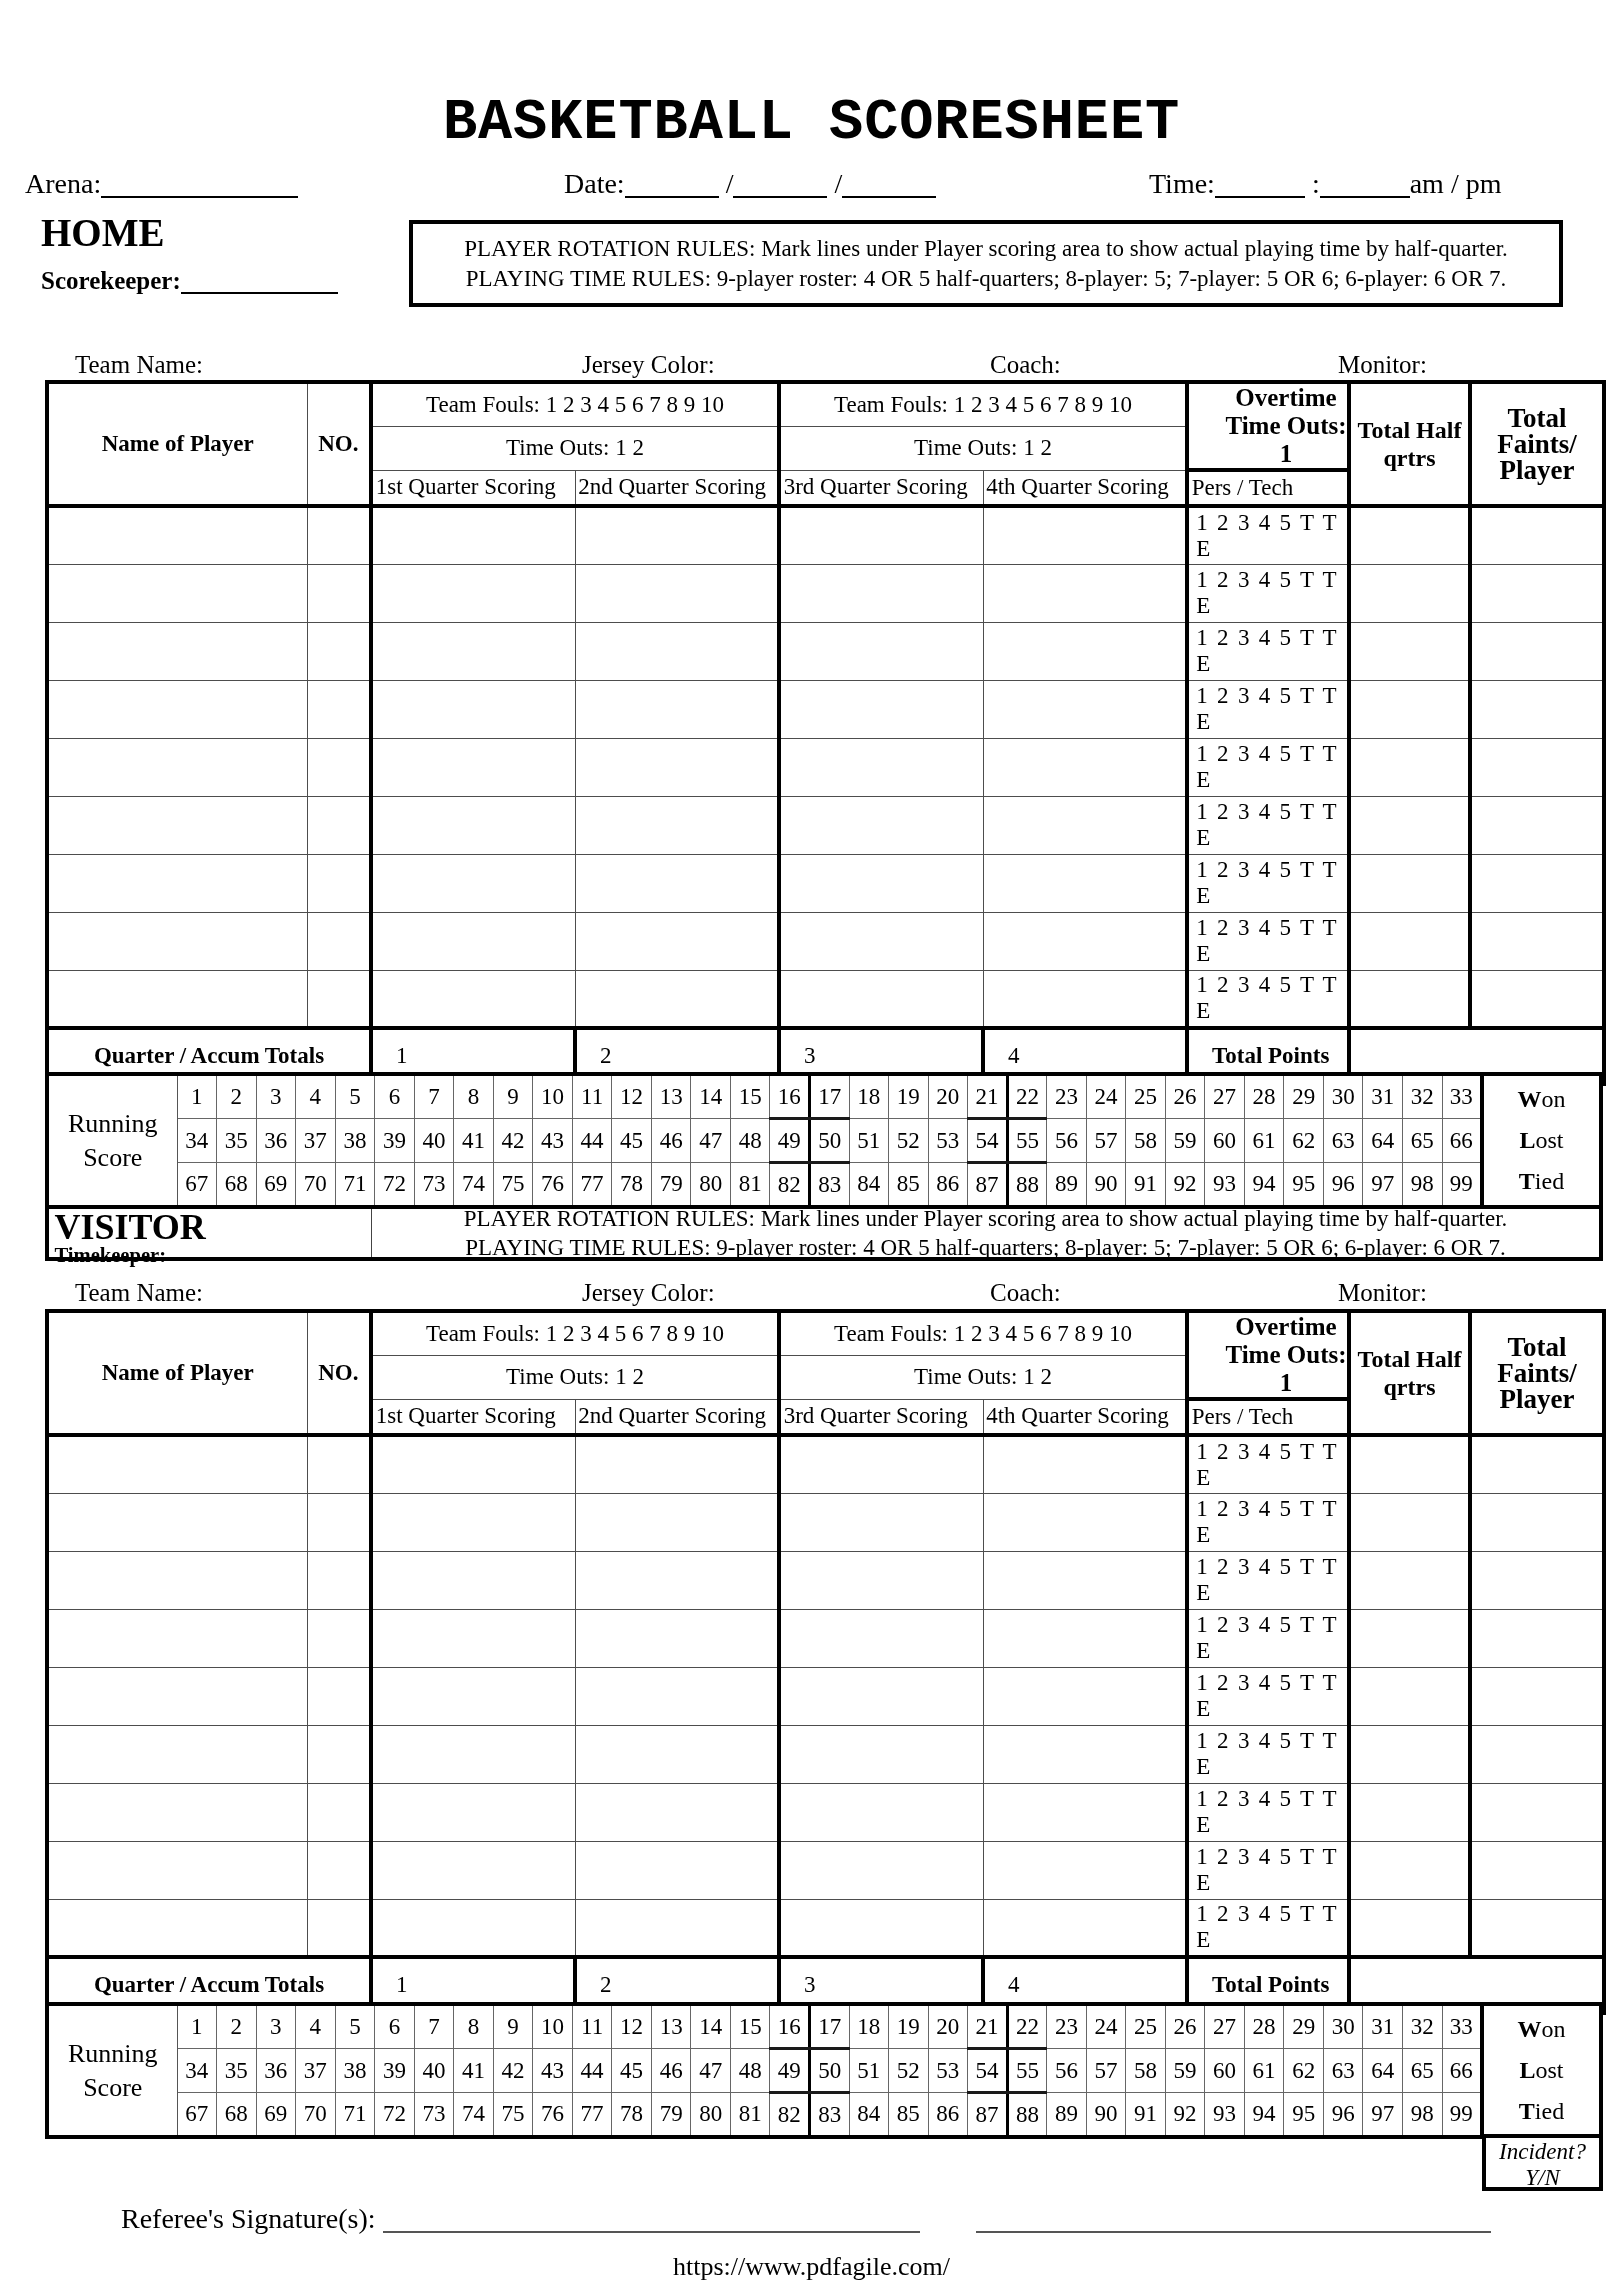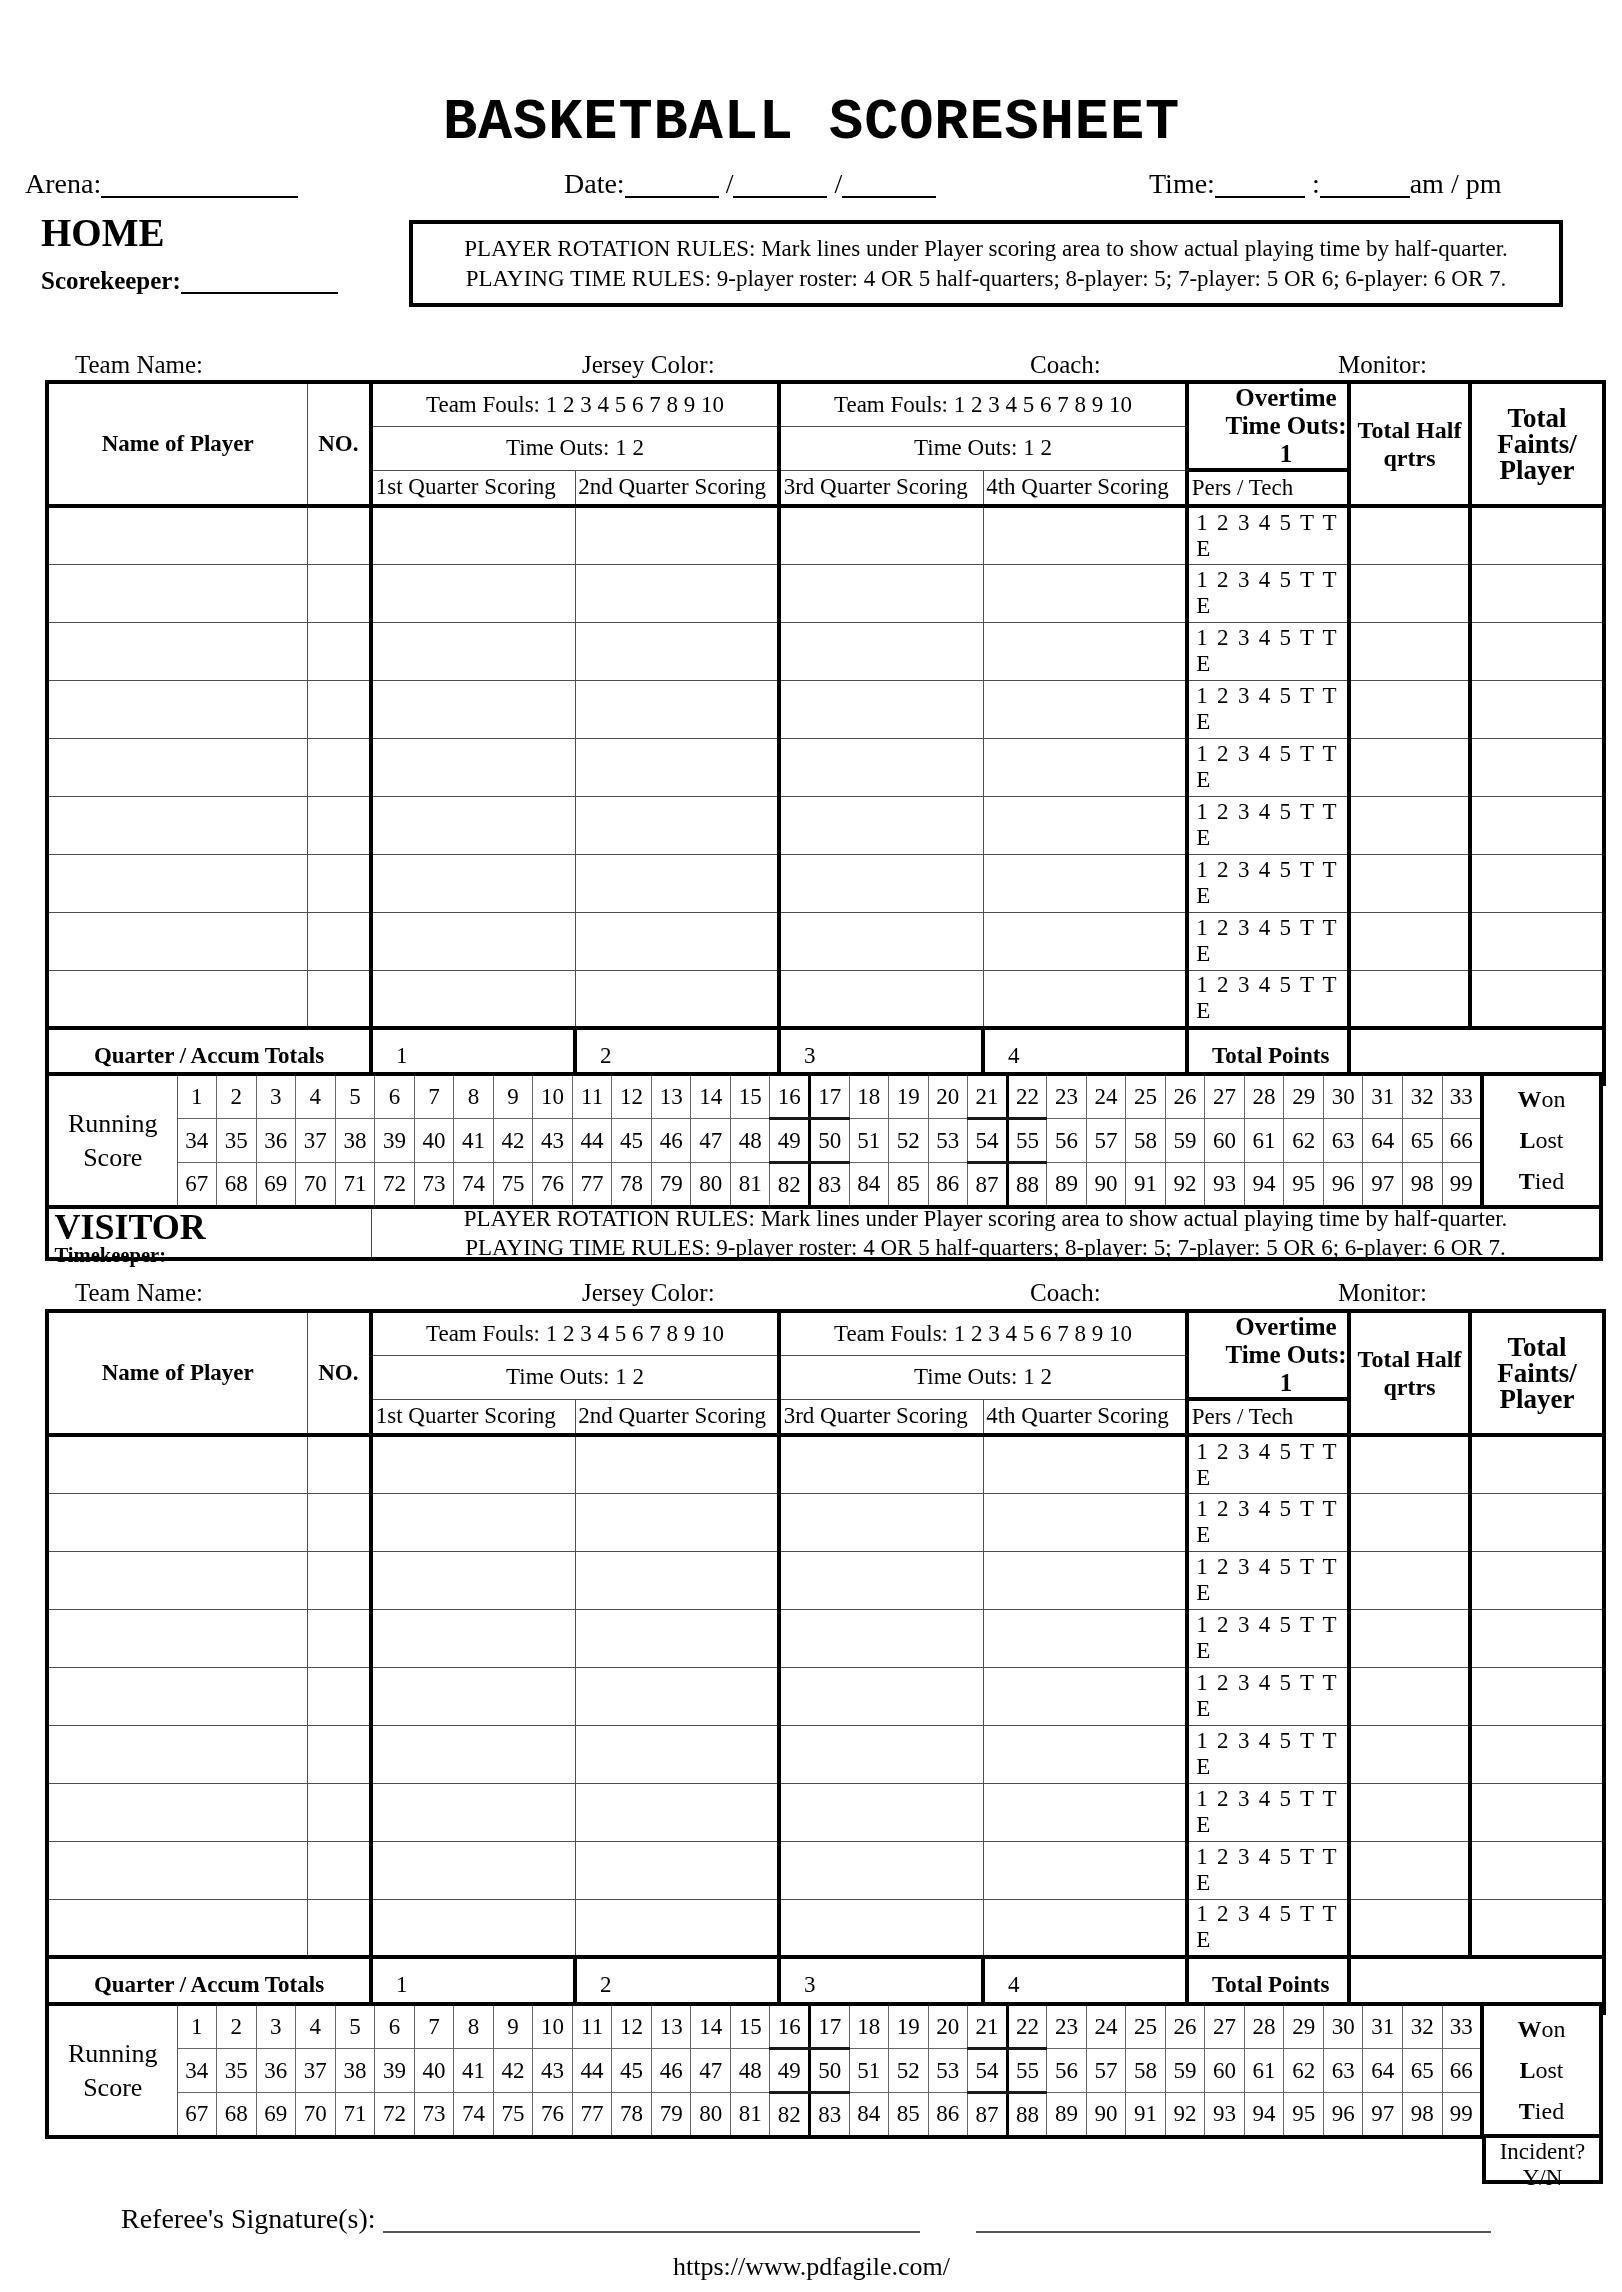--- a/index.html
+++ b/index.html
@@ -17,21 +17,21 @@
 
   .home-name{top:210px;left:41px;font-size:39px;font-weight:bold;}
   .keeper-line{top:267px;left:41px;font-size:25px;}
   .keeper-line .lbl{font-weight:bold;}
 
   .rulesbox{top:220px;left:409px;width:1154px;height:87px;border:4.5px solid #000;box-sizing:border-box;
             display:flex;flex-direction:column;justify-content:center;align-items:center;
             font-size:23px;line-height:30px;text-align:center;background:#fff;}
 
   .teaminfo{height:30px;font-size:25px;}
-  .ti-a{left:75px;} .ti-b{left:582px;} .ti-c{left:990px;margin-left:40px;} .ti-d{left:1338px;}
+  .ti-a{left:75px;} .ti-b{left:582px;} .ti-c{left:990px;} .ti-d{left:1338px;}
 
   table{border-collapse:collapse;table-layout:fixed;background:#fff;}
   .t-main{width:1558px;border:4.5px solid #000;}
   .t-main td{border:1.8px solid #4d4d4d;padding:0;text-align:center;vertical-align:middle;overflow:hidden;
              font-size:23px;}
   .tkl{border-left:4.5px solid #000 !important;}
   .tkr{border-right:4.5px solid #000 !important;}
   .tkt{border-top:4.5px solid #000 !important;}
   .tkb{border-bottom:4.5px solid #000 !important;}
   tr.h1{height:34px;} tr.h2{height:34px;} tr.h3{height:36px;}
@@ -57,22 +57,22 @@
   .utk{border-bottom:3.6px solid #1a1a1a !important;}
 
   .band{top:1205px;left:45px;width:1558px;height:56px;border:4.5px solid #000;box-sizing:border-box;
         display:flex;background:#fff;}
   .band-left{width:323px;border-right:1.8px solid #444;box-sizing:border-box;padding-left:5.4px;}
   .band-left .big{font-size:36px;font-weight:bold;line-height:36px;}
   .band-left .small{font-size:20.6px;font-weight:bold;line-height:20.6px;}
   .band-right{flex:1;display:flex;flex-direction:column;justify-content:center;align-items:center;
               font-size:23px;line-height:29px;text-align:center;}
 
-  .incident{top:2134px;left:1482px;width:121px;height:50px;border:4.5px solid #000;box-sizing:border-box;
-            text-align:center;font-size:23px;line-height:26px;padding-top:0.9px;background:#fff;}
+  .incident{top:2134px;left:1482px;width:121px;height:57px;border:4.5px solid #000;box-sizing:border-box;
+            text-align:center;font-size:23px;line-height:26px;padding-top:0.9px;background:#fff;font-style:italic;}
 
   .referee{top:2203px;left:121px;font-size:28px;white-space:nowrap;}
   .referee .gap{display:inline-block;width:56px;}
   .referee .fill{border-bottom-color:#555;}
 
   .url{top:2252px;left:0;width:100%;text-align:center;font-size:26px;}
 </style>
 </head>
 <body>
 

